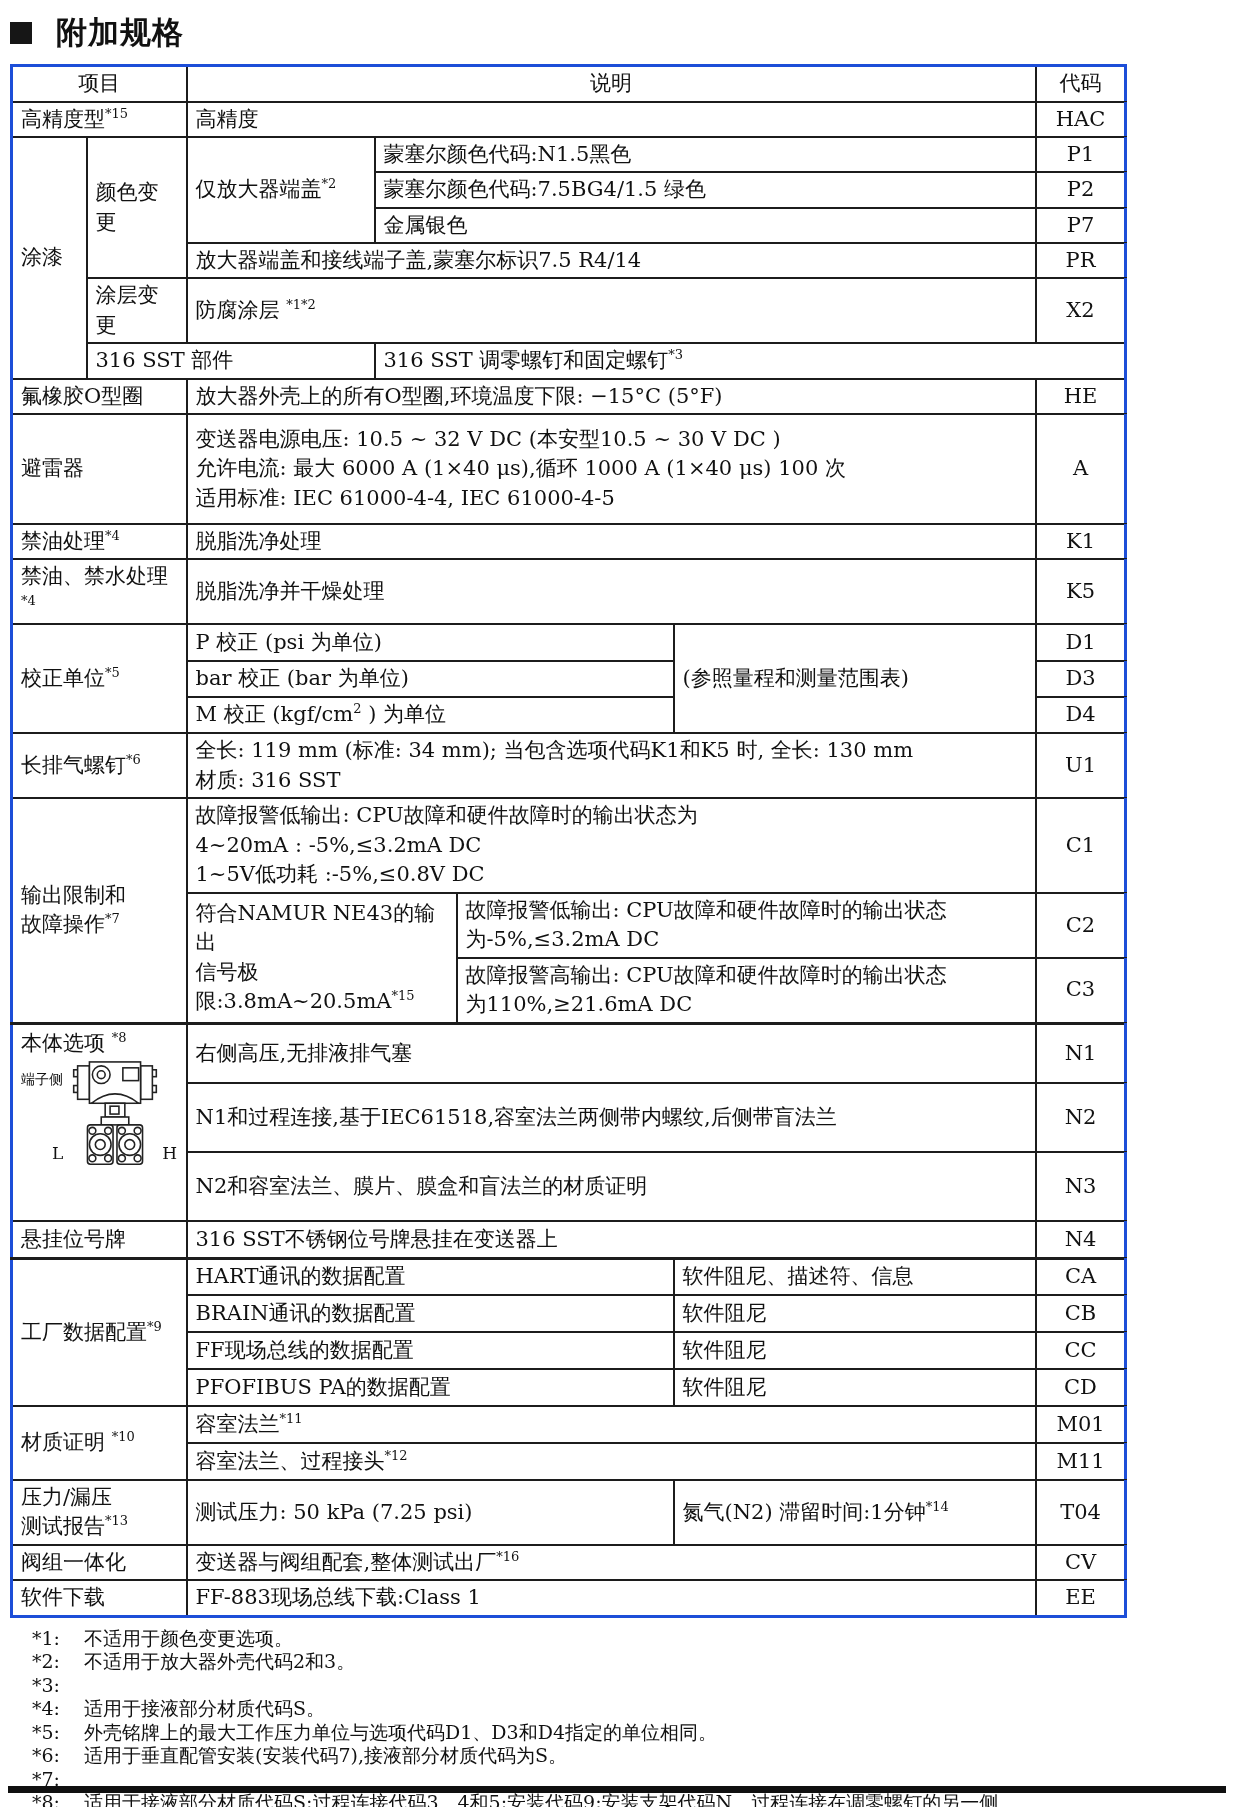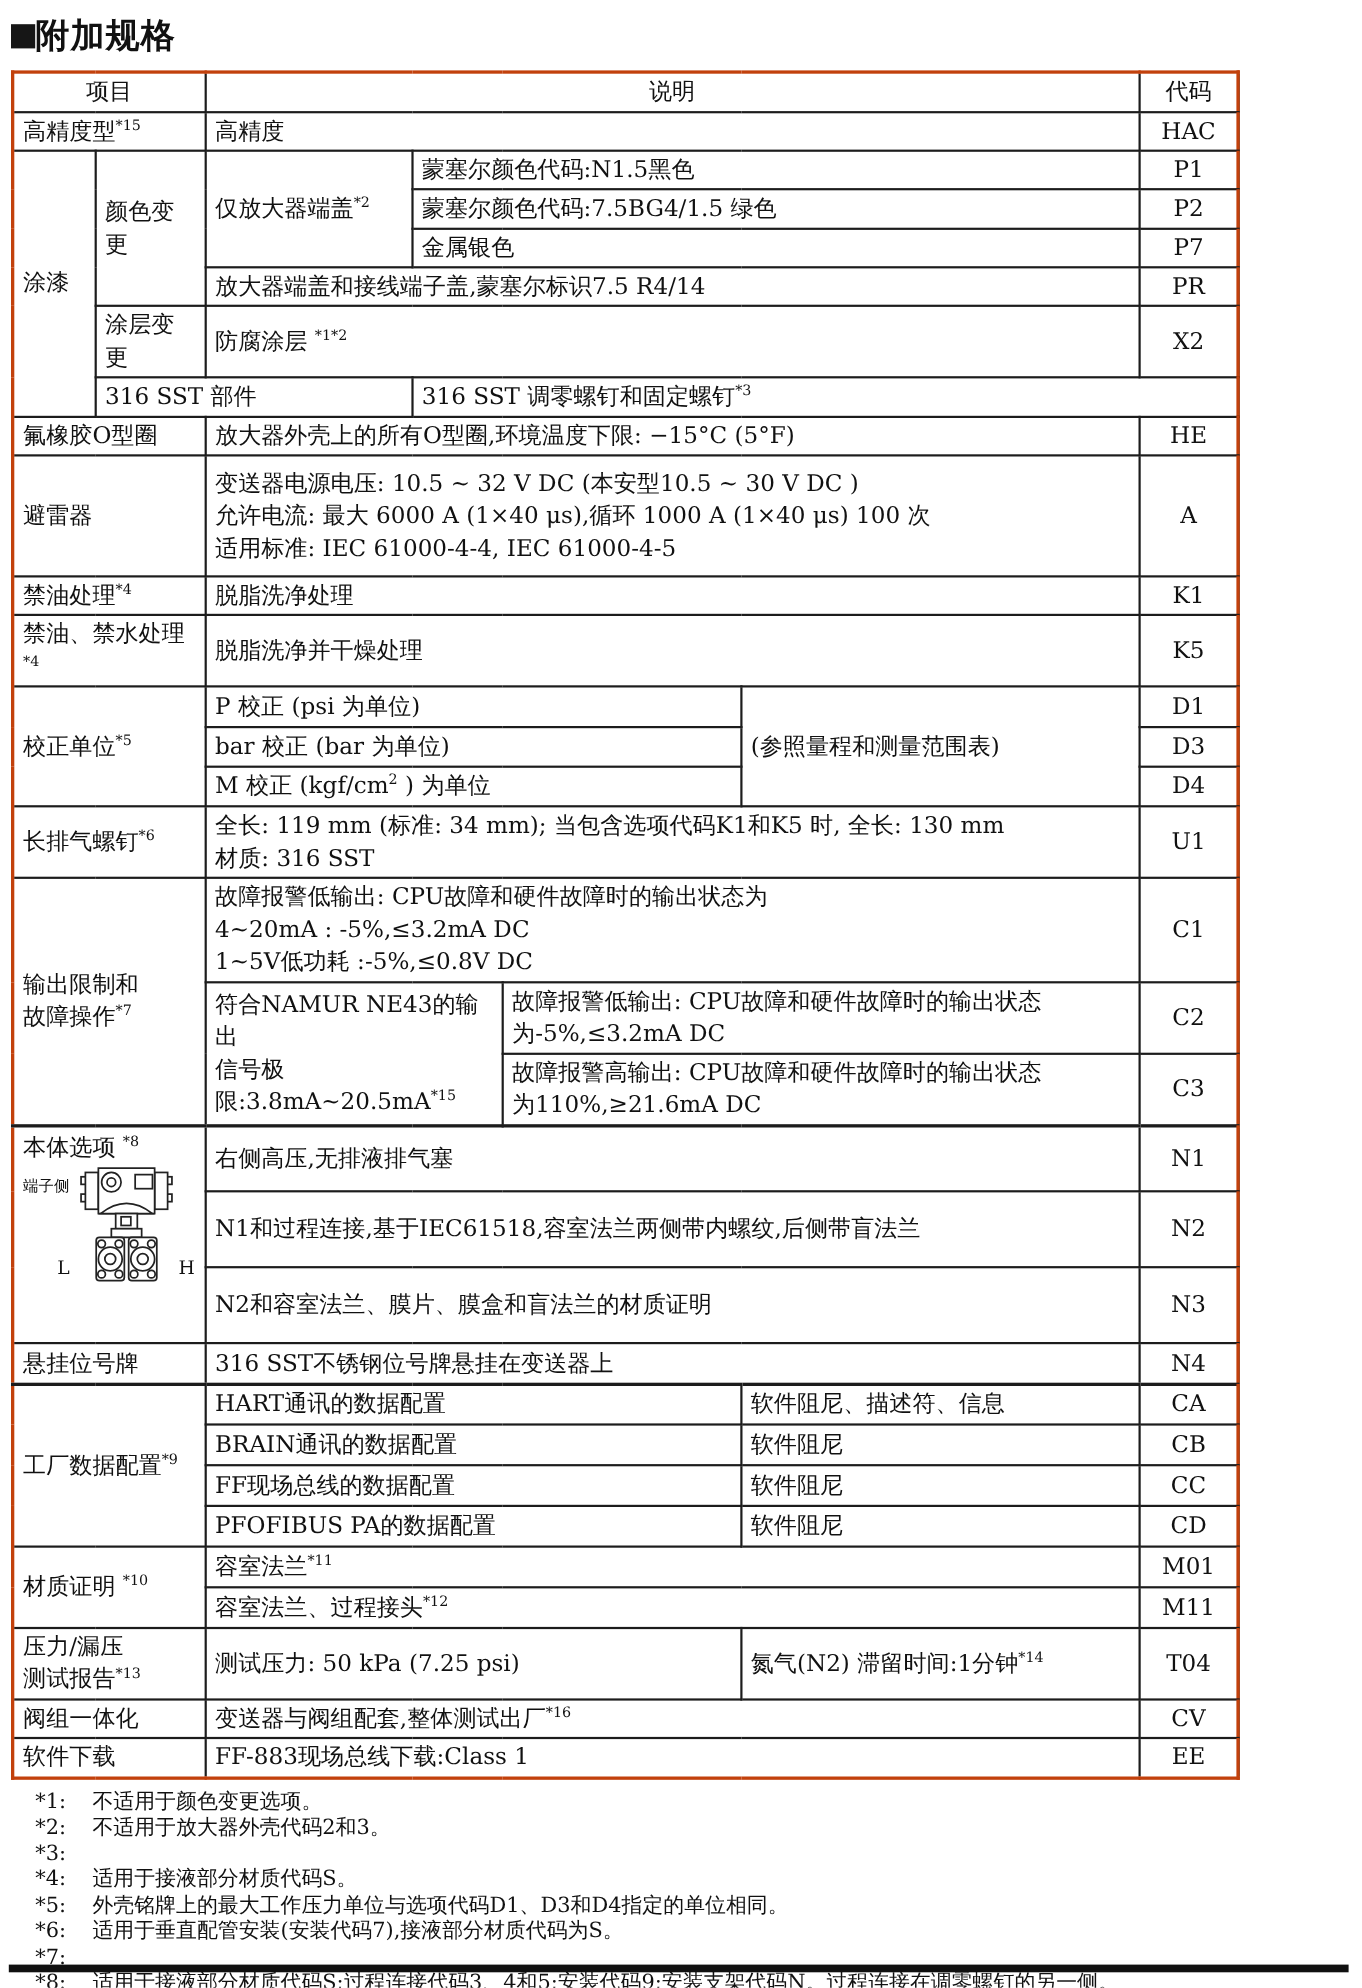--- a/index.html
+++ b/index.html
@@ -1,23 +1,23 @@
 <!DOCTYPE html>
 <html><head>
 <meta charset="utf-8">
 <style>
   html,body{margin:0;padding:0;background:#fff;}
   body{width:1238px;height:1807px;overflow:hidden;position:relative;
        font-family:"DejaVu Serif","Liberation Serif",serif;color:#111;}
   .page{padding:8px 0 0 10px;}
-  .doc-title{display:flex;align-items:center;gap:0;
+  .doc-title{display:flex;align-items:center;gap:24px;
              font-family:"DejaVu Sans","Liberation Sans",sans-serif;
              font-weight:bold;font-size:31px;margin:4px 0 10px 0;letter-spacing:1px;}
   .sq{width:22px;height:22px;background:#161616;flex:none;}
-  table{border-collapse:collapse;table-layout:fixed;width:1114px;border:3px solid #c2410c;}
+  table{border-collapse:collapse;table-layout:fixed;width:1114px;border:3px solid #1d4ed8;}
   td{border:2px solid #1c1c1c;font-size:21px;line-height:1.4;padding:2px 8px;
      vertical-align:middle;overflow:hidden;}
   sup{font-size:13px;line-height:0;vertical-align:super;}
   .ctr{text-align:center;}
   .code{text-align:center;padding:2px 2px;}
   .tk{border-top-width:3px;}
   .r33{height:33px}.r34{height:34px}.r36{height:36px}.r37{height:37px}
   .r56{height:69px}.r60{height:60px}.r62{height:62px}.r64{height:64px}
   .r95{height:95px}.r110{height:110px}
   

